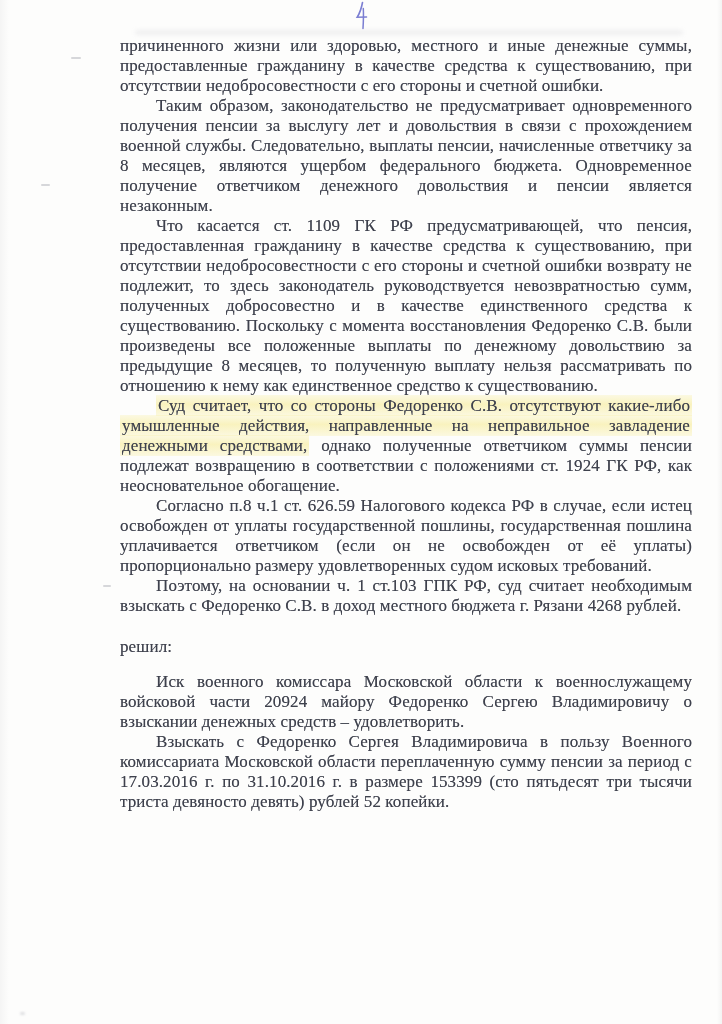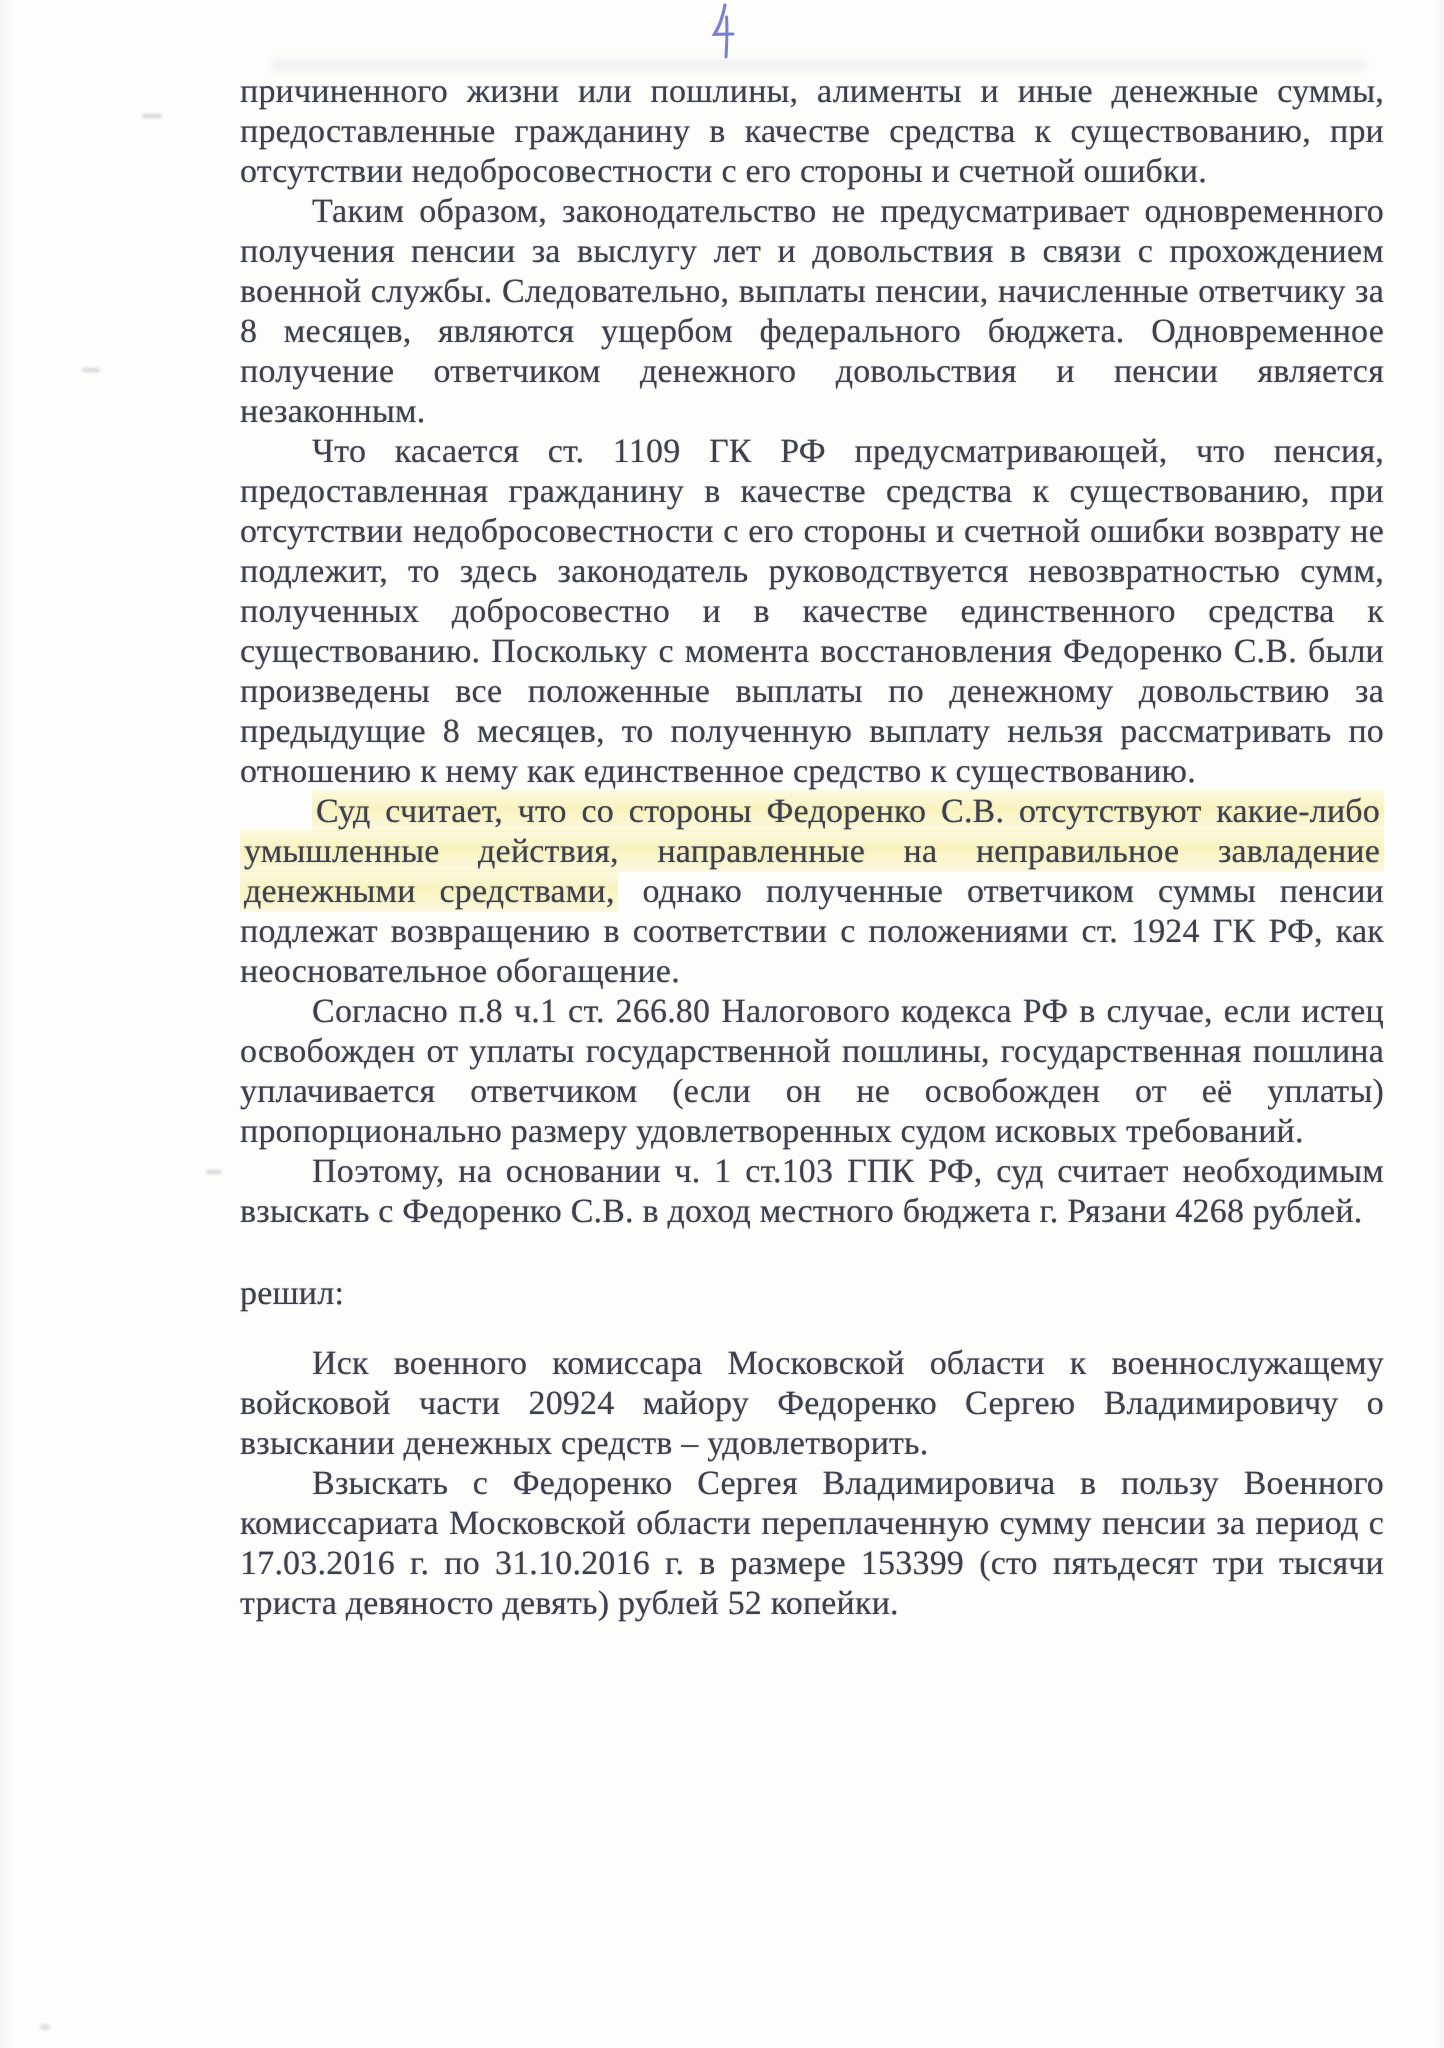--- a/index.html
+++ b/index.html
@@ -97,30 +97,30 @@
   </div>
 
   <div class="smudge smudge-under-number"></div>
   <div class="dash-mark dash-a"></div>
   <div class="dash-mark dash-b"></div>
   <div class="dash-mark dash-c"></div>
   <div class="speck-bottom"></div>
 
   <div class="body-text">
 
-    <p class="para no-indent">причиненного жизни или пошлины, алименты и иные денежные суммы, предоставленные гражданину в качестве средства к существованию, при отсутствии недобросовестности с его стороны и счетной ошибки.</p>
+    <p class="para no-indent">причиненного жизни или здоровью, местного и иные денежные суммы, предоставленные гражданину в качестве средства к существованию, при отсутствии недобросовестности с его стороны и счетной ошибки.</p>
 
     <p class="para">Таким образом, законодательство не предусматривает одновременного получения пенсии за выслугу лет и довольствия в связи с прохождением военной службы. Следовательно, выплаты пенсии, начисленные ответчику за 8 месяцев, являются ущербом федерального бюджета. Одновременное получение ответчиком денежного довольствия и пенсии является незаконным.</p>
 
     <p class="para">Что касается ст. 1109 ГК РФ предусматривающей, что пенсия, предоставленная гражданину в качестве средства к существованию, при отсутствии недобросовестности с его стороны и счетной ошибки возврату не подлежит, то здесь законодатель руководствуется невозвратностью сумм, полученных добросовестно и в качестве единственного средства к существованию. Поскольку с момента восстановления Федоренко С.В. были произведены все положенные выплаты по денежному довольствию за предыдущие 8 месяцев, то полученную выплату нельзя рассматривать по отношению к нему как единственное средство к существованию.</p>
 
     <p class="para"><span class="hl">Суд считает, что со стороны Федоренко С.В. отсутствуют какие-либо умышленные действия, направленные на неправильное завладение денежными средствами,</span><span> однако полученные ответчиком суммы пенсии подлежат возвращению в соответствии с положениями ст. 1924 ГК РФ, как неосновательное обогащение.</span></p>
 
 
-    <p class="para">Согласно п.8 ч.1 ст. 266.80 Налогового кодекса РФ в случае, если истец освобожден от уплаты государственной пошлины, государственная пошлина уплачивается ответчиком (если он не освобожден от её уплаты) пропорционально размеру удовлетворенных судом исковых требований.</p>
+    <p class="para">Согласно п.8 ч.1 ст. 626.59 Налогового кодекса РФ в случае, если истец освобожден от уплаты государственной пошлины, государственная пошлина уплачивается ответчиком (если он не освобожден от её уплаты) пропорционально размеру удовлетворенных судом исковых требований.</p>
 
     <p class="para">Поэтому, на основании ч. 1 ст.103 ГПК РФ, суд считает необходимым взыскать с Федоренко С.В. в доход местного бюджета г. Рязани 4268 рублей.</p>
 
 
     <p class="para decision-word">решил:</p>
 
     <p class="para decision-first">Иск военного комиссара Московской области к  военнослужащему войсковой части 20924 майору Федоренко Сергею Владимировичу о взыскании денежных средств – удовлетворить.</p>
 
     <p class="para">Взыскать с Федоренко Сергея Владимировича в пользу Военного комиссариата Московской области переплаченную сумму пенсии за период с 17.03.2016 г. по 31.10.2016 г. в размере 153399 (сто пятьдесят три тысячи триста девяносто девять) рублей 52 копейки.</p>
 

